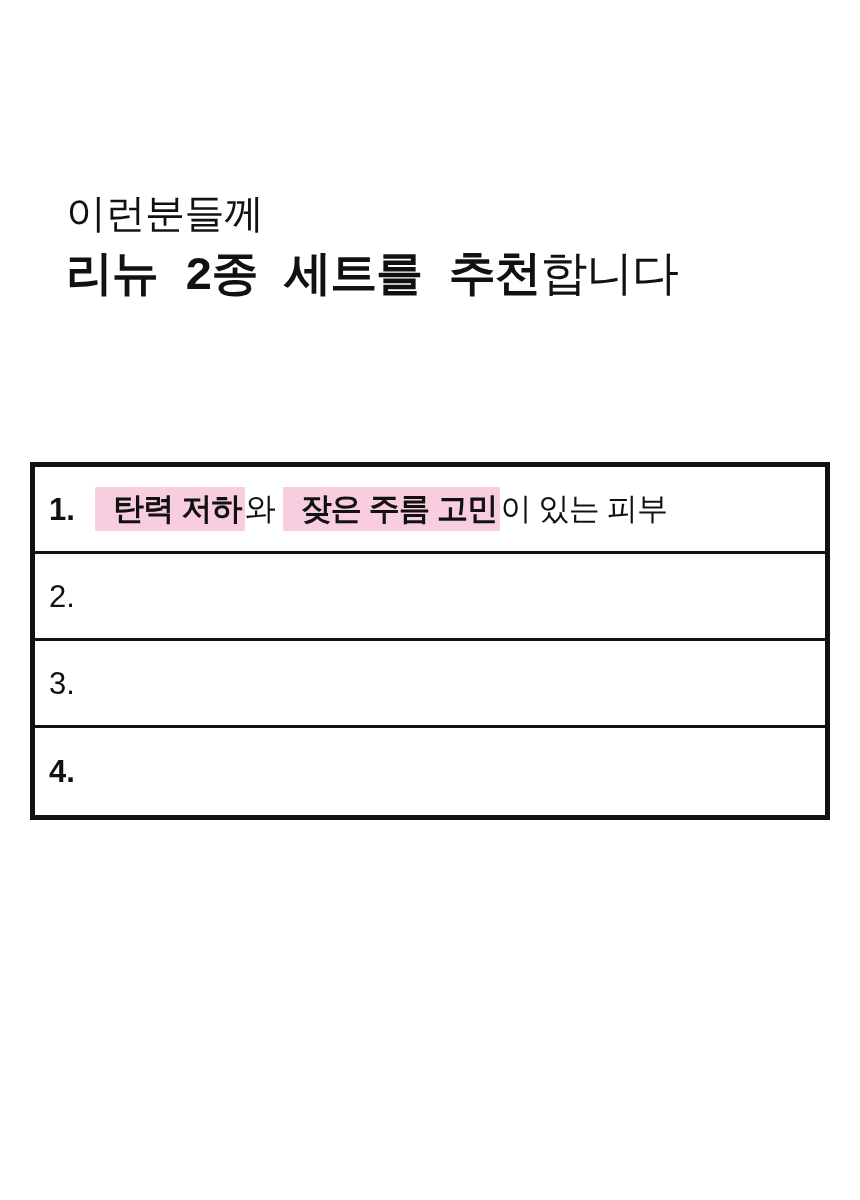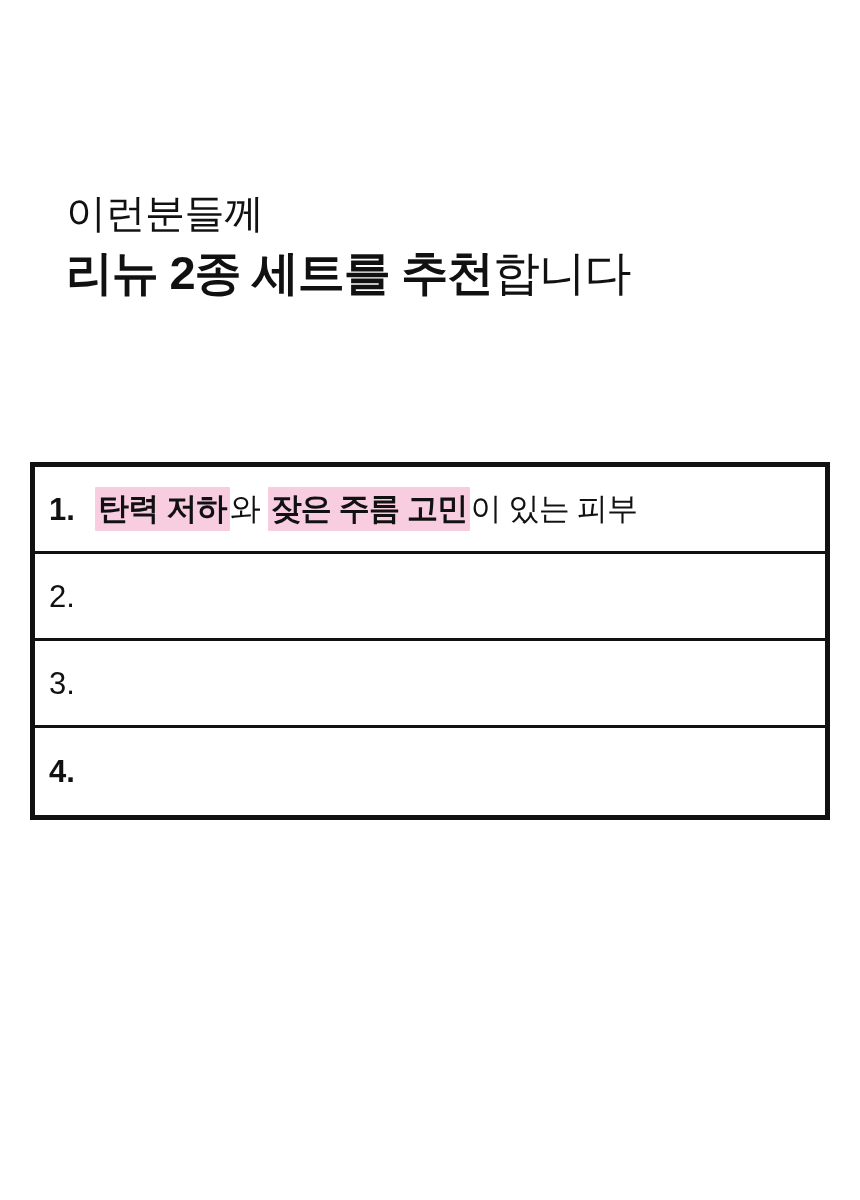--- a/index.html
+++ b/index.html
@@ -39,20 +39,21 @@
   .heading-line-2 {
     margin-top: 6px;
     font-size: 47px;
     line-height: 1.22;
     letter-spacing: -1.2px;
     color: #111111;
     white-space: nowrap;
   }
   .heading-line-2 .strong {
     font-weight: 700;
+    font-family: Liberation Mono, monospace;
   }
   .heading-line-2 .tail {
     font-weight: 400;
     text-align: center;
   }
 
   
   .list-table {
     position: absolute;
     left: 30px;
@@ -88,21 +89,21 @@
     flex: 1 1 auto;
     font-size: 31px;
     line-height: 1.15;
     letter-spacing: -0.8px;
     white-space: nowrap;
     color: #111111;
   }
   .hl {
     background: #f9cde0;
     font-weight: 700;
-    padding: 4px 3px 5px 3px;
+    padding: 4px 3px 5px 18px;
     border-radius: 1px;
     box-decoration-break: clone;
     -webkit-box-decoration-break: clone;
   }
   .plain {
     font-weight: 400;
   }
 </style>
 </head>
 <body>

